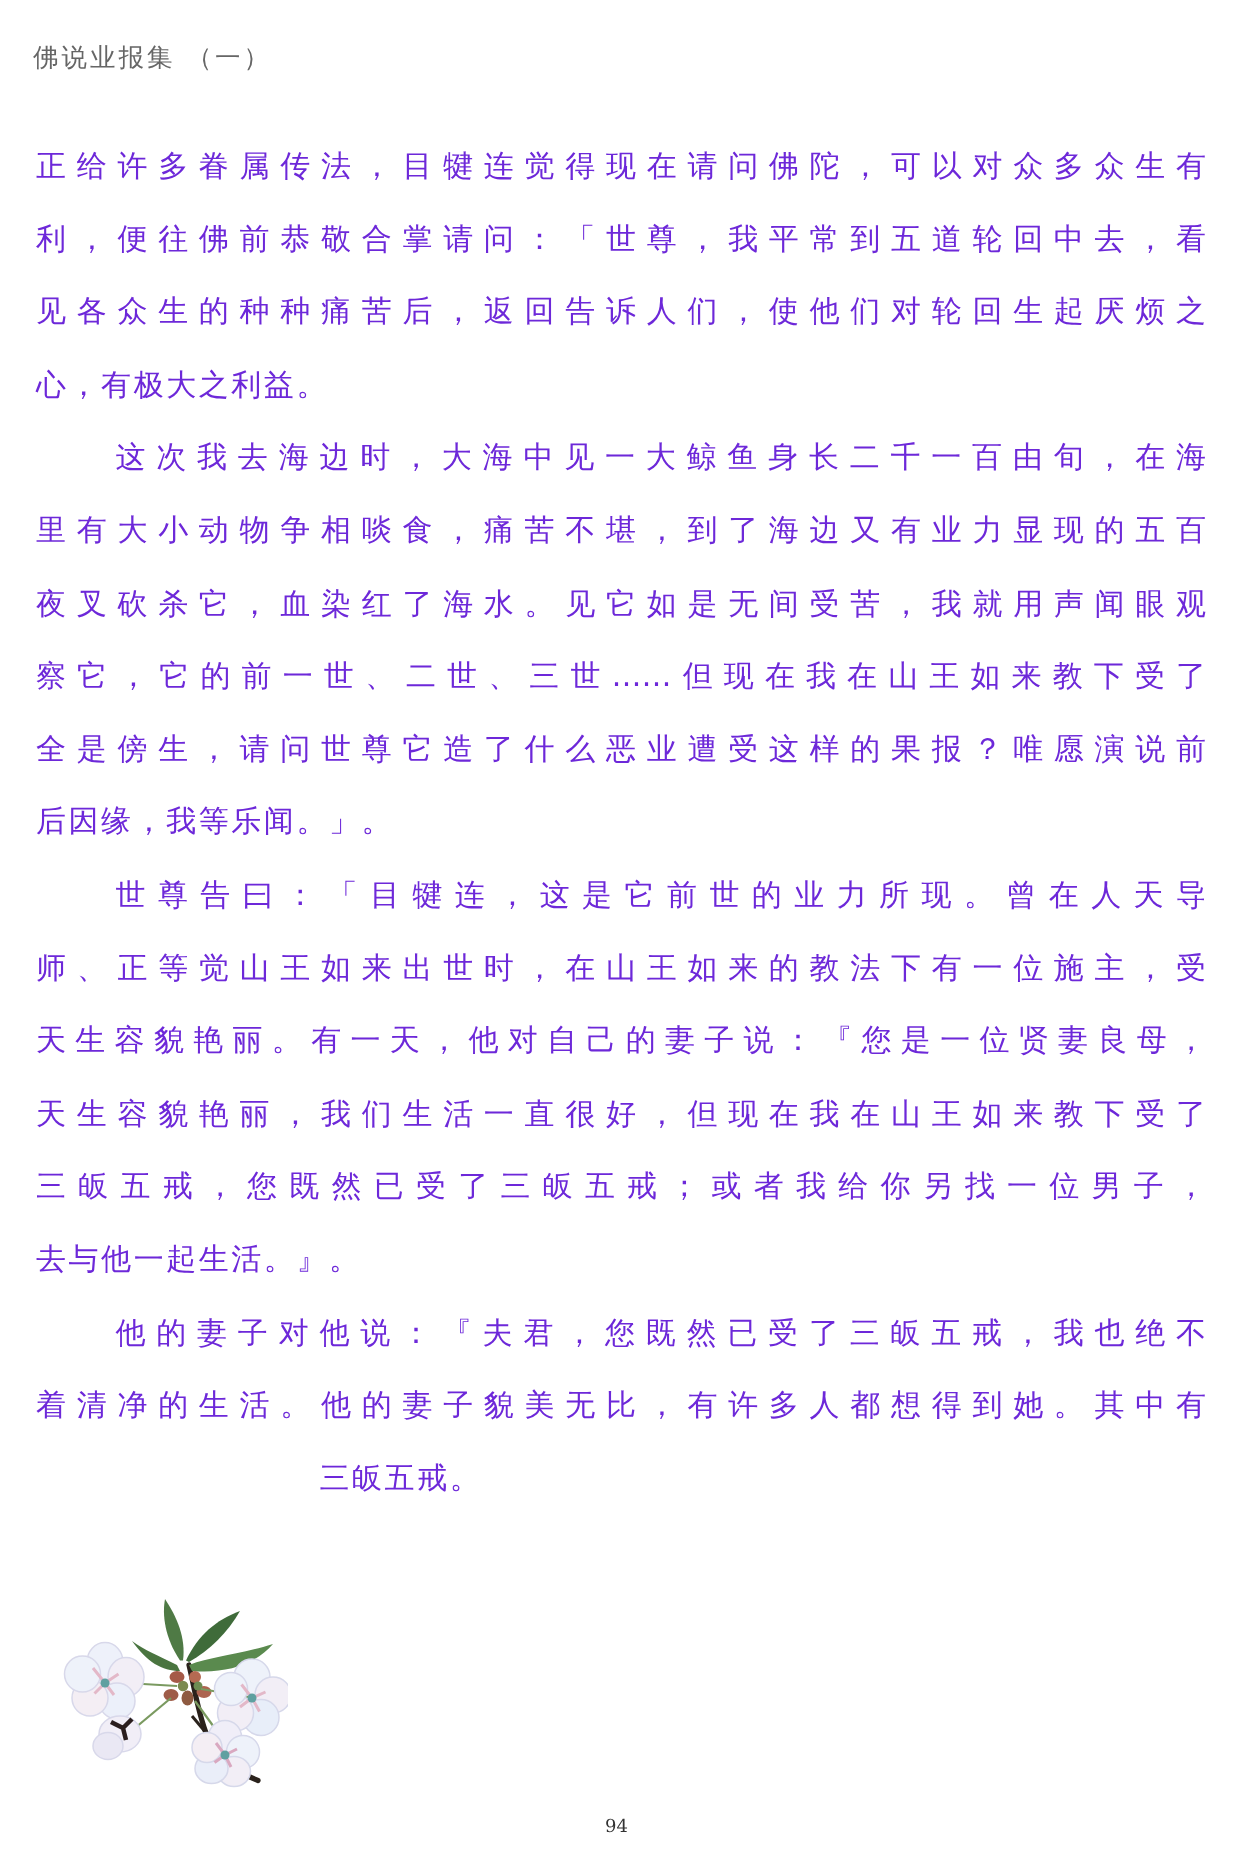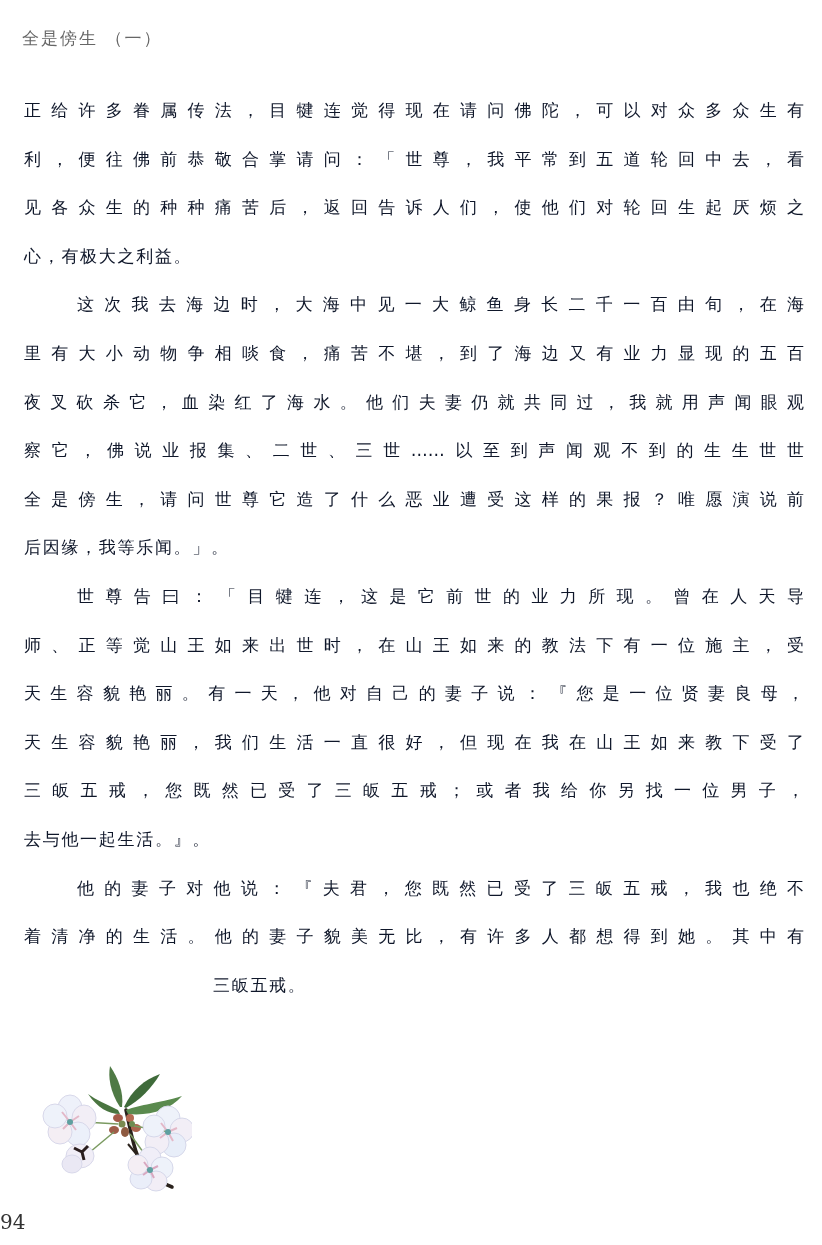--- a/index.html
+++ b/index.html
@@ -25,25 +25,25 @@
     }
     .body-text {
       position: absolute;
       left: 24px;
       top: 86px;
       width: 780px;
     }
     .line {
       height: 48.6px;
       line-height: 48.6px;
-      font-size: 17px;
+      font-size: 20px;
       white-space: nowrap;
       text-align: justify;
       text-align-last: justify;
-      color: #0f172a;
+      color: #6d28d9;
     }
     .line.last {
       text-align-last: left;
       letter-spacing: 1.7px;
     }
     .line.indent {
       padding-left: 53px;
     }
     .line.wrap-image {
       padding-left: 189px;
@@ -53,42 +53,42 @@
       left: 22px;
       top: 1052px;
       width: 170px;
       height: 150px;
     }
     .page-number {
       position: absolute;
       left: 0;
       width: 822px;
       top: 1210px;
-      text-align: left;
+      text-align: center;
       font-family: "DejaVu Serif", serif;
-      font-size: 20px;
+      font-size: 12px;
       color: #333333;
     }
   </style>
 </head>
 <body>
 
-<div class="running-header">全是傍生 （一）</div>
+<div class="running-header">佛说业报集 （一）</div>
 
 <div class="body-text">
 
   <div class="line">正给许多眷属传法，目犍连觉得现在请问佛陀，可以对众多众生有</div>
   <div class="line">利，便往佛前恭敬合掌请问：「世尊，我平常到五道轮回中去，看</div>
   <div class="line">见各众生的种种痛苦后，返回告诉人们，使他们对轮回生起厌烦之</div>
   <div class="line last">心，有极大之利益。</div>
 
   <div class="line indent">这次我去海边时，大海中见一大鲸鱼身长二千一百由旬，在海</div>
   <div class="line">里有大小动物争相啖食，痛苦不堪，到了海边又有业力显现的五百</div>
-  <div class="line">夜叉砍杀它，血染红了海水。他们夫妻仍就共同过，我就用声闻眼观</div>
-  <div class="line">察它，佛说业报集、二世、三世……以至到声闻观不到的生生世世</div>
+  <div class="line">夜叉砍杀它，血染红了海水。见它如是无间受苦，我就用声闻眼观</div>
+  <div class="line">察它，它的前一世、二世、三世……但现在我在山王如来教下受了</div>
   <div class="line">全是傍生，请问世尊它造了什么恶业遭受这样的果报？唯愿演说前</div>
   <div class="line last">后因缘，我等乐闻。」。</div>
 
   <div class="line indent">世尊告曰：「目犍连，这是它前世的业力所现。曾在人天导</div>
   <div class="line">师、正等觉山王如来出世时，在山王如来的教法下有一位施主，受</div>
   <div class="line">天生容貌艳丽。有一天，他对自己的妻子说：『您是一位贤妻良母，</div>
   <div class="line">天生容貌艳丽，我们生活一直很好，但现在我在山王如来教下受了</div>
   <div class="line">三皈五戒，您既然已受了三皈五戒；或者我给你另找一位男子，</div>
   <div class="line last">去与他一起生活。』。</div>
 

